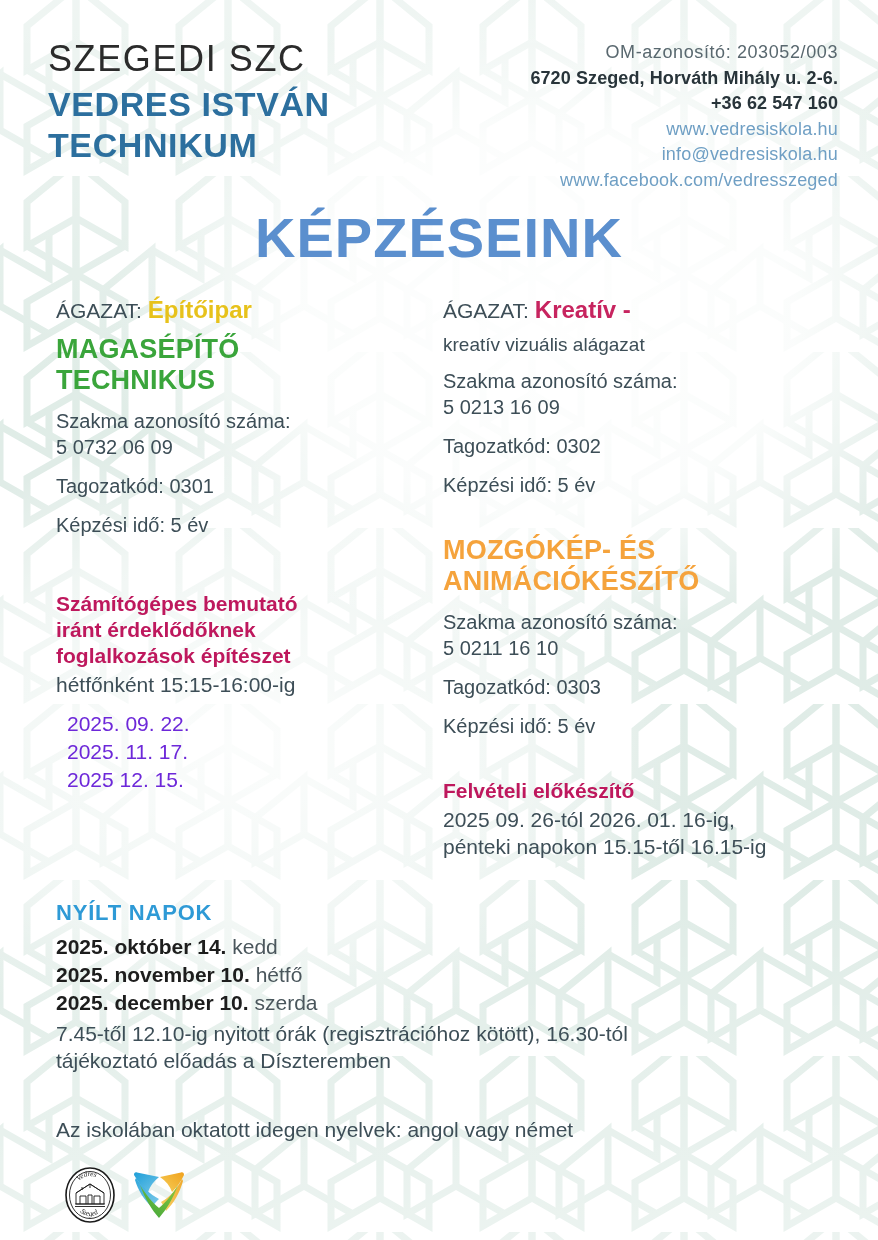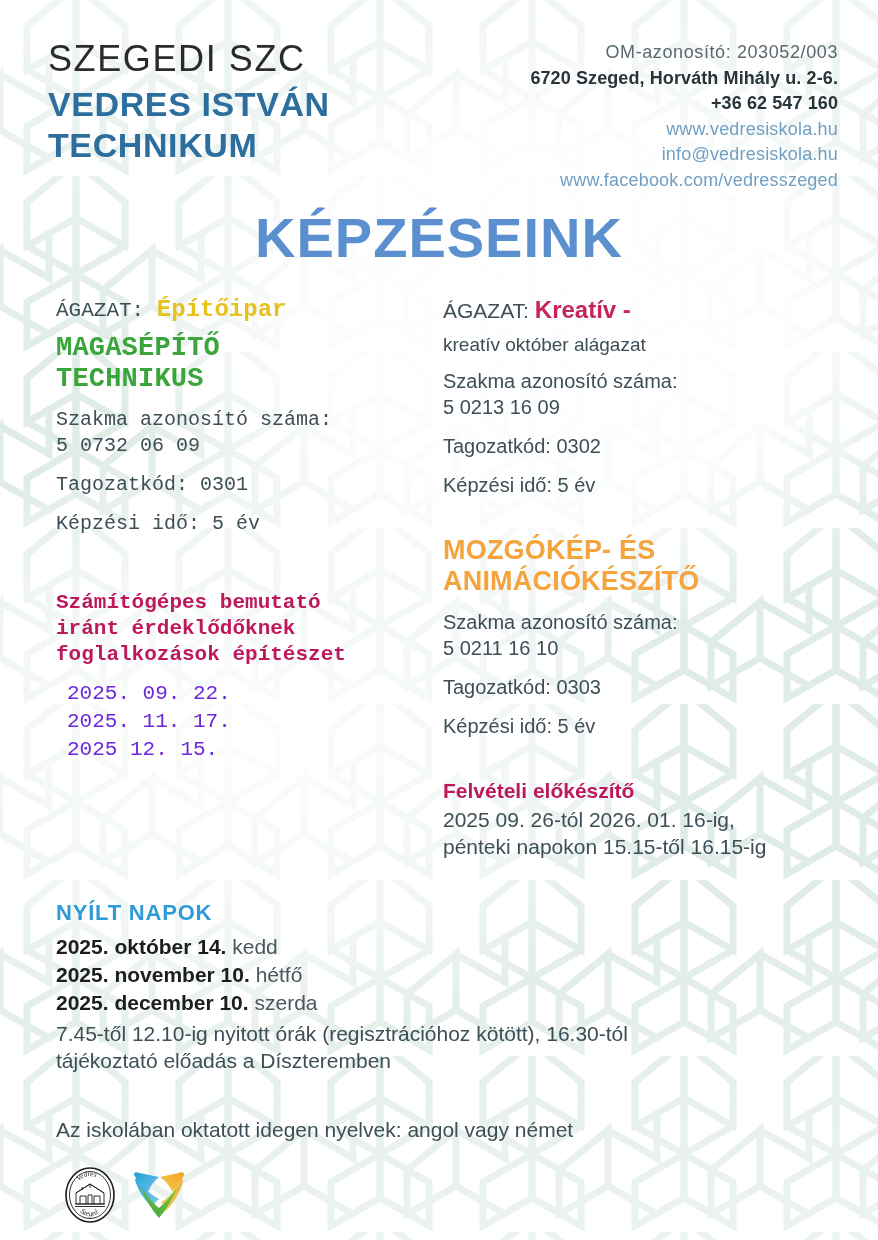--- a/index.html
+++ b/index.html
@@ -119,21 +119,21 @@
     font-weight: 800;
     color: #5b8fce;
     letter-spacing: 1px;
   }
 
   
   .col {
     position: absolute;
     top: 296px;
   }
-  .col-left  { left: 56px;  width: 372px; font-family: Liberation Mono, monospace; }
+  .col-left  { left: 56px;  width: 372px; }
   .col-right { left: 443px; width: 400px; }
 
   .agazat-line {
     font-size: 21px;
     color: #3d4e57;
     margin-bottom: 10px;
     white-space: nowrap;
   }
   .agazat-line .value {
     font-weight: 800;
@@ -315,36 +315,37 @@
       <div class="field">Tagozatkód: 0301</div>
       <div class="field">Képzési idő: 5 év</div>
 
       <div class="block-gap-lg"></div>
 
       <div class="bold-head">
         <div>Számítógépes bemutató</div>
         <div>iránt érdeklődőknek</div>
         <div>foglalkozások építészet</div>
       </div>
+      <div class="plain-line">hétfőnként 15:15-16:00-ig</div>
 
       <div class="date-list">
         <div>2025. 09. 22.</div>
         <div>2025. 11. 17.</div>
         <div>2025 12. 15.</div>
       </div>
 
     </div>
 
     <div class="col col-right">
 
       <div class="agazat-line">
         <span>ÁGAZAT:</span>
         <span class="value val-kreativ">Kreatív -</span>
       </div>
-      <div class="sub-agazat">kreatív október alágazat</div>
+      <div class="sub-agazat">kreatív vizuális alágazat</div>
 
 
       <div class="field">
         <span class="two-line">Szakma azonosító száma:</span>
         <span class="two-line">5 0213 16 09</span>
       </div>
       <div class="field">Tagozatkód: 0302</div>
       <div class="field">Képzési idő: 5 év</div>
 
       <div style="height:20px"></div>

